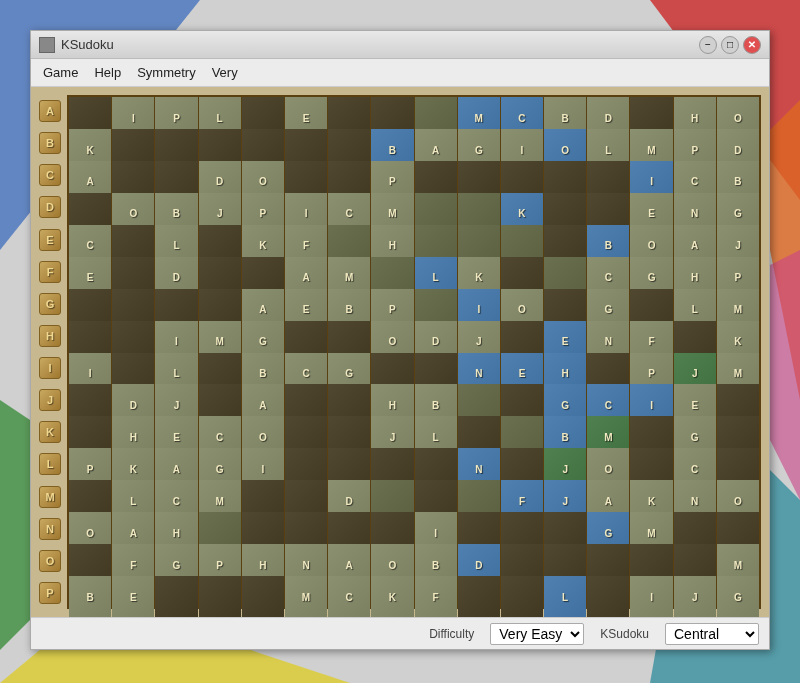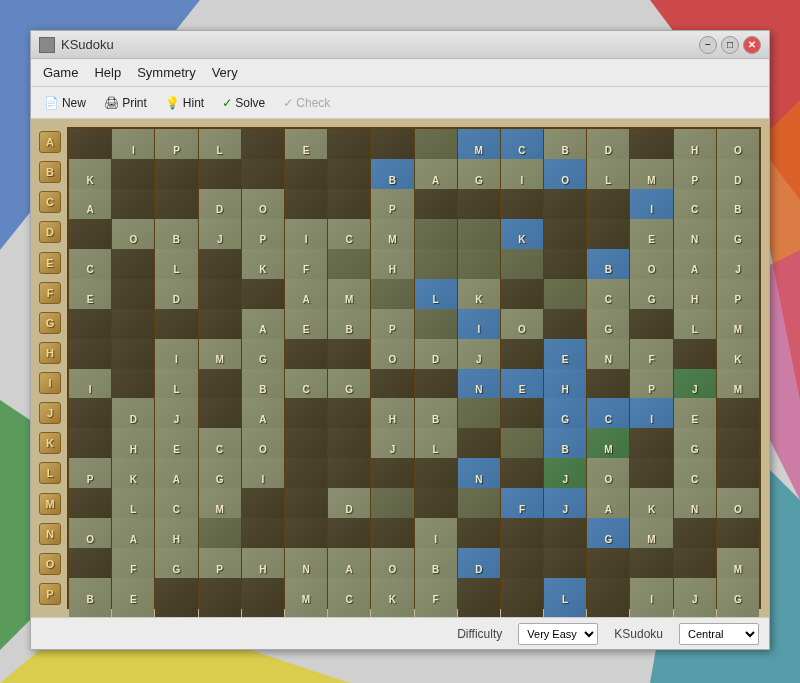--- a/index.html
+++ b/index.html
@@ -221,21 +221,21 @@
       color: #333;
     }
 
     .status-label {
       font-size: 12px;
       color: #444;
     }
 
     .status-select {
       height: 22px;
-      font-size: 11px;
+      font-size: 14px;
       border: 1px solid #aaa;
       background: white;
       padding: 0 4px;
       border-radius: 2px;
     }
 
     
     .icon-new::before { content: "📄"; font-size: 12px; }
     .icon-print::before { content: "🖨"; font-size: 12px; }
     .icon-hint::before { content: "💡"; font-size: 12px; }
@@ -283,42 +283,20 @@
     </div>
   </div>
 
   <div class="menubar">
     <div class="menu-item">Game</div>
     <div class="menu-item">Help</div>
     <div class="menu-item">Symmetry</div>
     <div class="menu-item">Very</div>
   </div>
 
-  <div class="toolbar">
-    <div class="toolbar-btn">
-      <span class="icon-new"></span>
-      <span>New</span>
-    </div>
-    <div class="toolbar-btn">
-      <span class="icon-print"></span>
-      <span>Print</span>
-    </div>
-    <div class="toolbar-btn">
-      <span class="icon-hint"></span>
-      <span>Hint</span>
-    </div>
-    <div class="toolbar-btn">
-      <span class="icon-solve"></span>
-      <span>Solve</span>
-    </div>
-    <div class="toolbar-btn" style="color:#aaa;">
-      <span class="icon-check"></span>
-      <span>Check</span>
-    </div>
-  </div>
 
   <div class="content">
 
     <div class="row-labels" id="row-labels-container">
     <div class="row-label">A</div>
         <div class="row-label">B</div>
         <div class="row-label">C</div>
         <div class="row-label">D</div>
         <div class="row-label">E</div>
         <div class="row-label">F</div>

